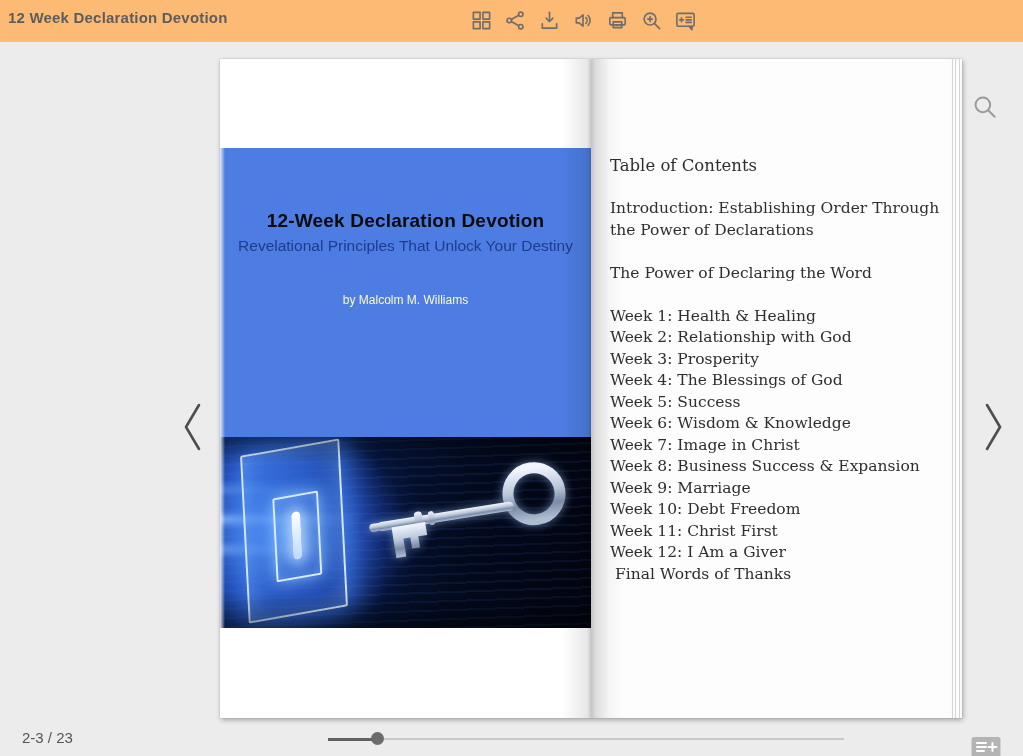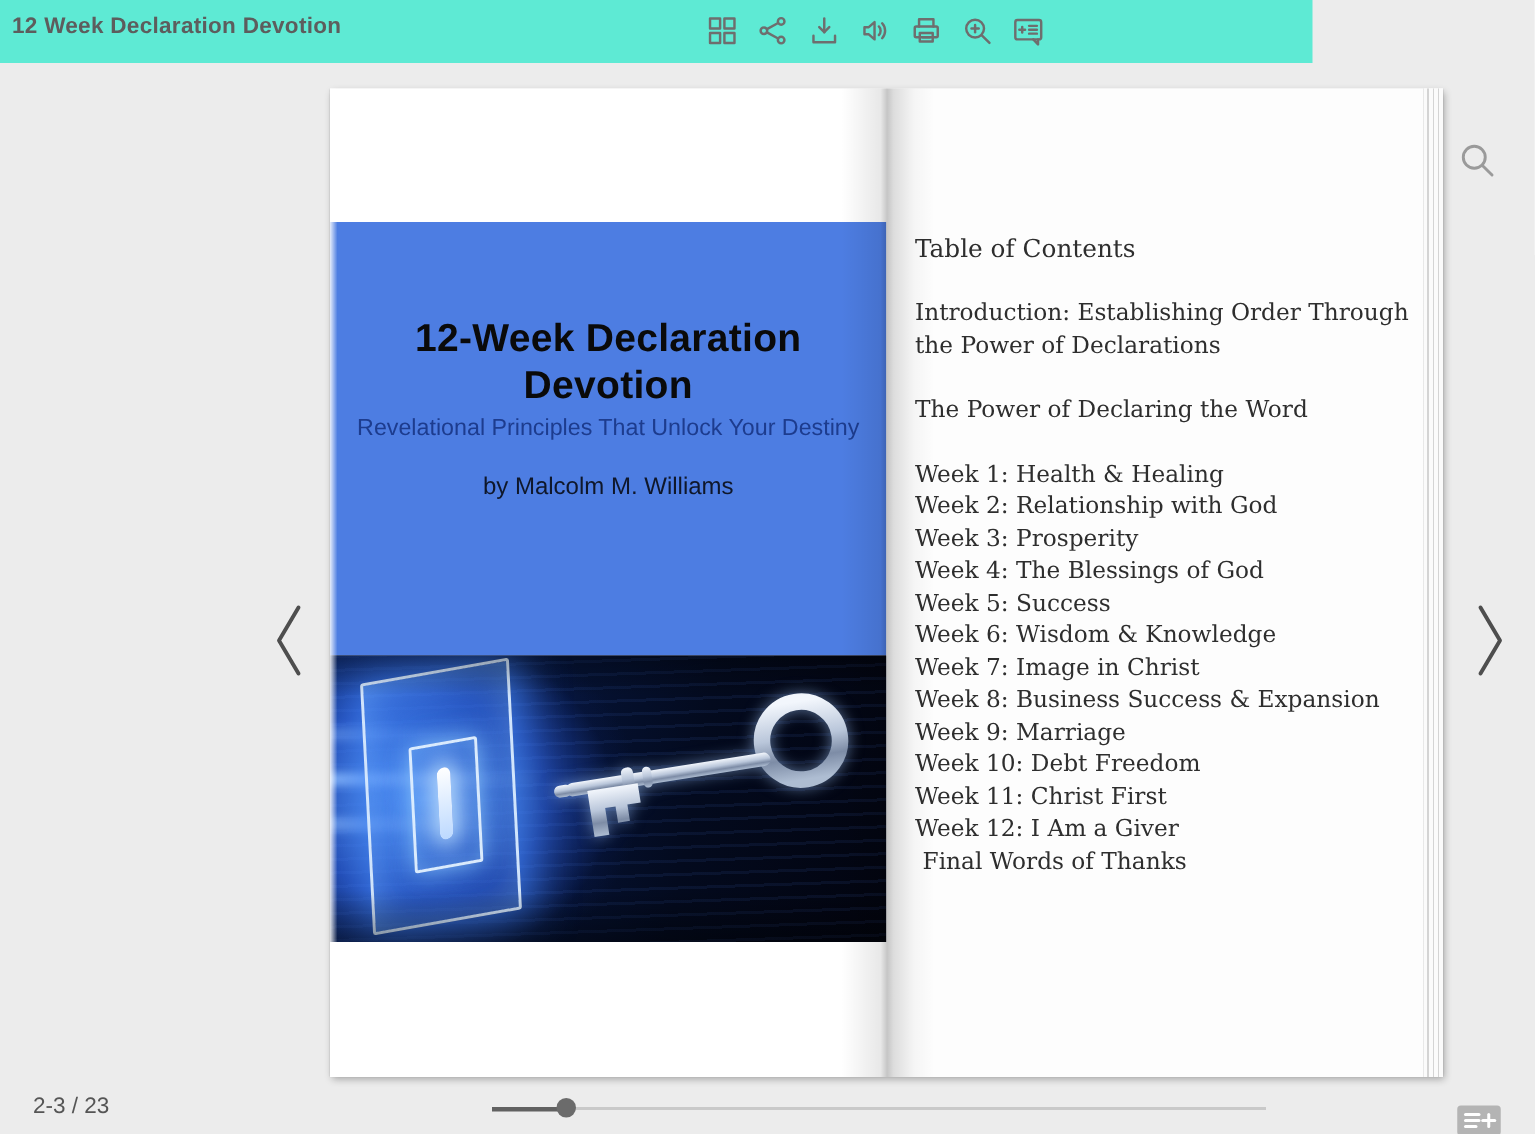--- a/index.html
+++ b/index.html
@@ -1,21 +1,21 @@
 <!DOCTYPE html>
 <html><head>
 <meta charset="utf-8">
 <style>
   * { box-sizing: border-box; margin: 0; padding: 0; }
   html,body { width:1023px; height:756px; }
   body { font-family: "Liberation Sans", sans-serif; background:#ececec; }
   .stage { position:relative; width:1023px; height:756px; overflow:hidden; background:#ececec; }
 
   
-  .header { position:absolute; left:0; top:0; width:875px; height:42px; background:#5eead4; z-index:30; }
+  .header { position:absolute; left:0; top:0; width:1023px; height:42px; background:#fdba74; z-index:30; }
   .doc-title { position:absolute; left:8px; top:9px; font-size:15px; font-weight:bold; color:#5d5d5d; letter-spacing:.2px; }
   .toolbar { position:absolute; left:469px; top:6px; display:flex; gap:10px; }
   .tool-btn { width:24px; height:28px; background:none; border:none; cursor:pointer; display:flex; align-items:center; justify-content:center; padding:0; }
   .tool-btn svg { width:23px; height:23px; }
   .icon-stroke { fill:none; stroke:#6e6e6e; stroke-width:1.7; stroke-linecap:round; stroke-linejoin:round; }
 
   
   .viewer { position:absolute; left:0; top:42px; width:1023px; height:714px; background:#ececec; }
 
   .spread { position:absolute; left:220px; top:17px; width:742px; height:659px; background:#fdfdfd;
@@ -25,23 +25,23 @@
   .page-left::before { content:""; position:absolute; left:0; top:0; bottom:0; width:5px;
             background:linear-gradient(90deg, rgba(255,255,255,.85), rgba(255,255,255,0)); z-index:5; }
   .page-right { left:371px; background:#fdfdfd; }
   .spine-shade { position:absolute; left:341px; top:0; width:62px; height:659px; z-index:6; pointer-events:none;
             background:linear-gradient(90deg, rgba(0,0,0,0) 0%, rgba(0,0,0,.09) 42%, rgba(0,0,0,.22) 49%, rgba(0,0,0,.13) 56%, rgba(0,0,0,.03) 78%, rgba(0,0,0,0) 100%); }
   .edge-stack { position:absolute; right:0; top:0; width:13px; height:659px; z-index:7;
             background:repeating-linear-gradient(90deg, #fbfbfb 0 2.5px, #d4d4d4 2.5px 3.5px); }
 
   
   .cover-block { position:absolute; left:0; top:89px; width:371px; height:289px; background:#4d7de2; text-align:center; }
-  .cover-title { margin-top:62px; font-size:26px; font-weight:bold; color:#0a0a0a; letter-spacing:.2px; }
+  .cover-title { margin-top:62px; font-size:19px; font-weight:bold; color:#0a0a0a; letter-spacing:.2px; }
   .cover-subtitle { margin-top:5px; font-size:15.5px; color:#1d3c8e; }
-  .cover-author { margin-top:21px; font-size:16px; color:#0f172a; }
+  .cover-author { margin-top:38px; font-size:12px; color:#fef9c3; }
 
   
   .key-image { position:absolute; left:0; top:378px; width:371px; height:191px; overflow:hidden; background:#030718; }
   .ki-base { position:absolute; inset:0;
       background:
         radial-gradient(175px 150px at 17% 50%, rgba(95,165,255,.95), rgba(45,95,230,.55) 46%, rgba(12,32,95,.18) 72%, rgba(0,0,0,0) 82%),
         linear-gradient(100deg, #11327c 0%, #0a1e52 20%, #051233 42%, #030a1e 64%, #02040f 100%); }
   .ki-streaks { position:absolute; inset:0; opacity:.55;
       background:repeating-linear-gradient(178deg, rgba(80,130,240,.16) 0 2px, rgba(0,0,0,0) 2px 9px); }
   .ki-beam { position:absolute; height:9px; filter:blur(3px);

